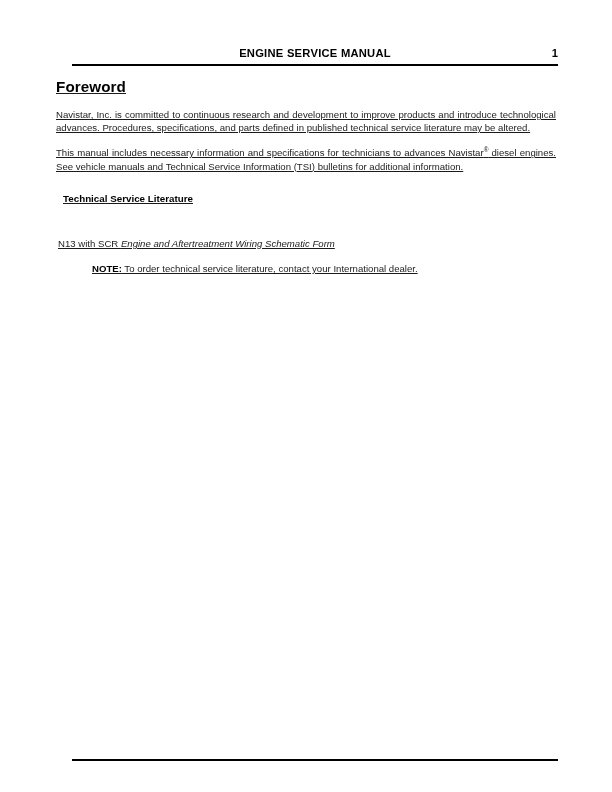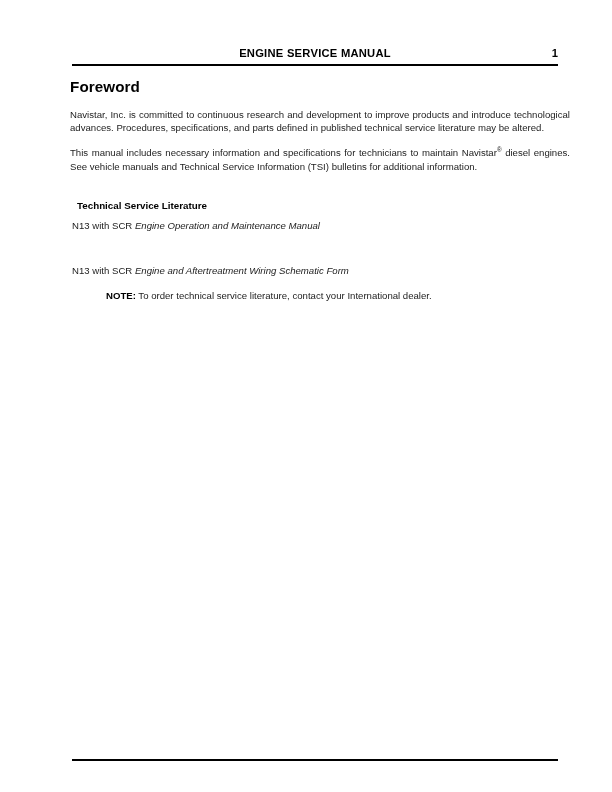--- a/index.html
+++ b/index.html
@@ -66,23 +66,24 @@
     left: 72px;
     top: 759px;
     width: 486px;
     height: 2.2px;
     background: #000000;
   }
 
   
   .content {
     position: absolute;
-    left: 70px;
+    left: 56px;
     top: 78px;
     width: 500px;
+    text-decoration: underline;
   }
 
   h1.section-heading {
     margin: 0 0 12px 0;
     font-size: 15.2px;
     font-weight: bold;
     color: #000000;
     letter-spacing: 0.1px;
     line-height: 18px;
   }
@@ -107,21 +108,21 @@
     vertical-align: super;
     line-height: 0;
   }
 
   
   .lit-block {
     margin: 0 0 11px 0;
     padding-top: 3px;
   }
   .lit-title {
-    margin: 12px 0 7px 7px;
+    margin: 5px 0 7px 7px;
     font-size: 9.8px;
     font-weight: bold;
     color: #000000;
     line-height: 13px;
   }
   .lit-item {
     margin: 0 0 6px 2px;
     font-size: 9.6px;
     line-height: 13px;
     color: #1c1c1c;
@@ -143,26 +144,25 @@
 
   <div class="rule-top"></div>
 
   <div class="content">
 
     <h1 class="section-heading">Foreword</h1>
 
     <p class="body-para">Navistar, Inc.  is committed to continuous research and development to improve products and introduce technological advances. Procedures, specifications, and parts defined in published technical service literature may be altered.</p>
 
 
-    <p class="body-para"><span>This manual includes necessary information and specifications for technicians to maintain Navistar</span><sup class="reg">®</sup><span> diesel engines. See vehicle manuals and Technical Service Information (TSI) bulletins for additional information.</span></p>
+    <p class="body-para"><span>This manual includes necessary information and specifications for technicians to advances Navistar</span><sup class="reg">®</sup><span> diesel engines. See vehicle manuals and Technical Service Information (TSI) bulletins for additional information.</span></p>
 
     <div class="lit-block">
       <div class="lit-title">Technical Service Literature</div>
 
-      <div class="lit-item"><span>N13 with SCR </span><span class="lit-italic">Engine Operation and Maintenance Manual</span></div>
 
 
       <div class="lit-item"><span>N13 with SCR </span><span class="lit-italic">Engine and Aftertreatment Wiring Schematic Form</span></div>
     </div>
 
 
     <p class="body-para"><span class="note-label">NOTE:</span><span> To order technical service literature, contact your International dealer.</span></p>
 
   </div>
 

